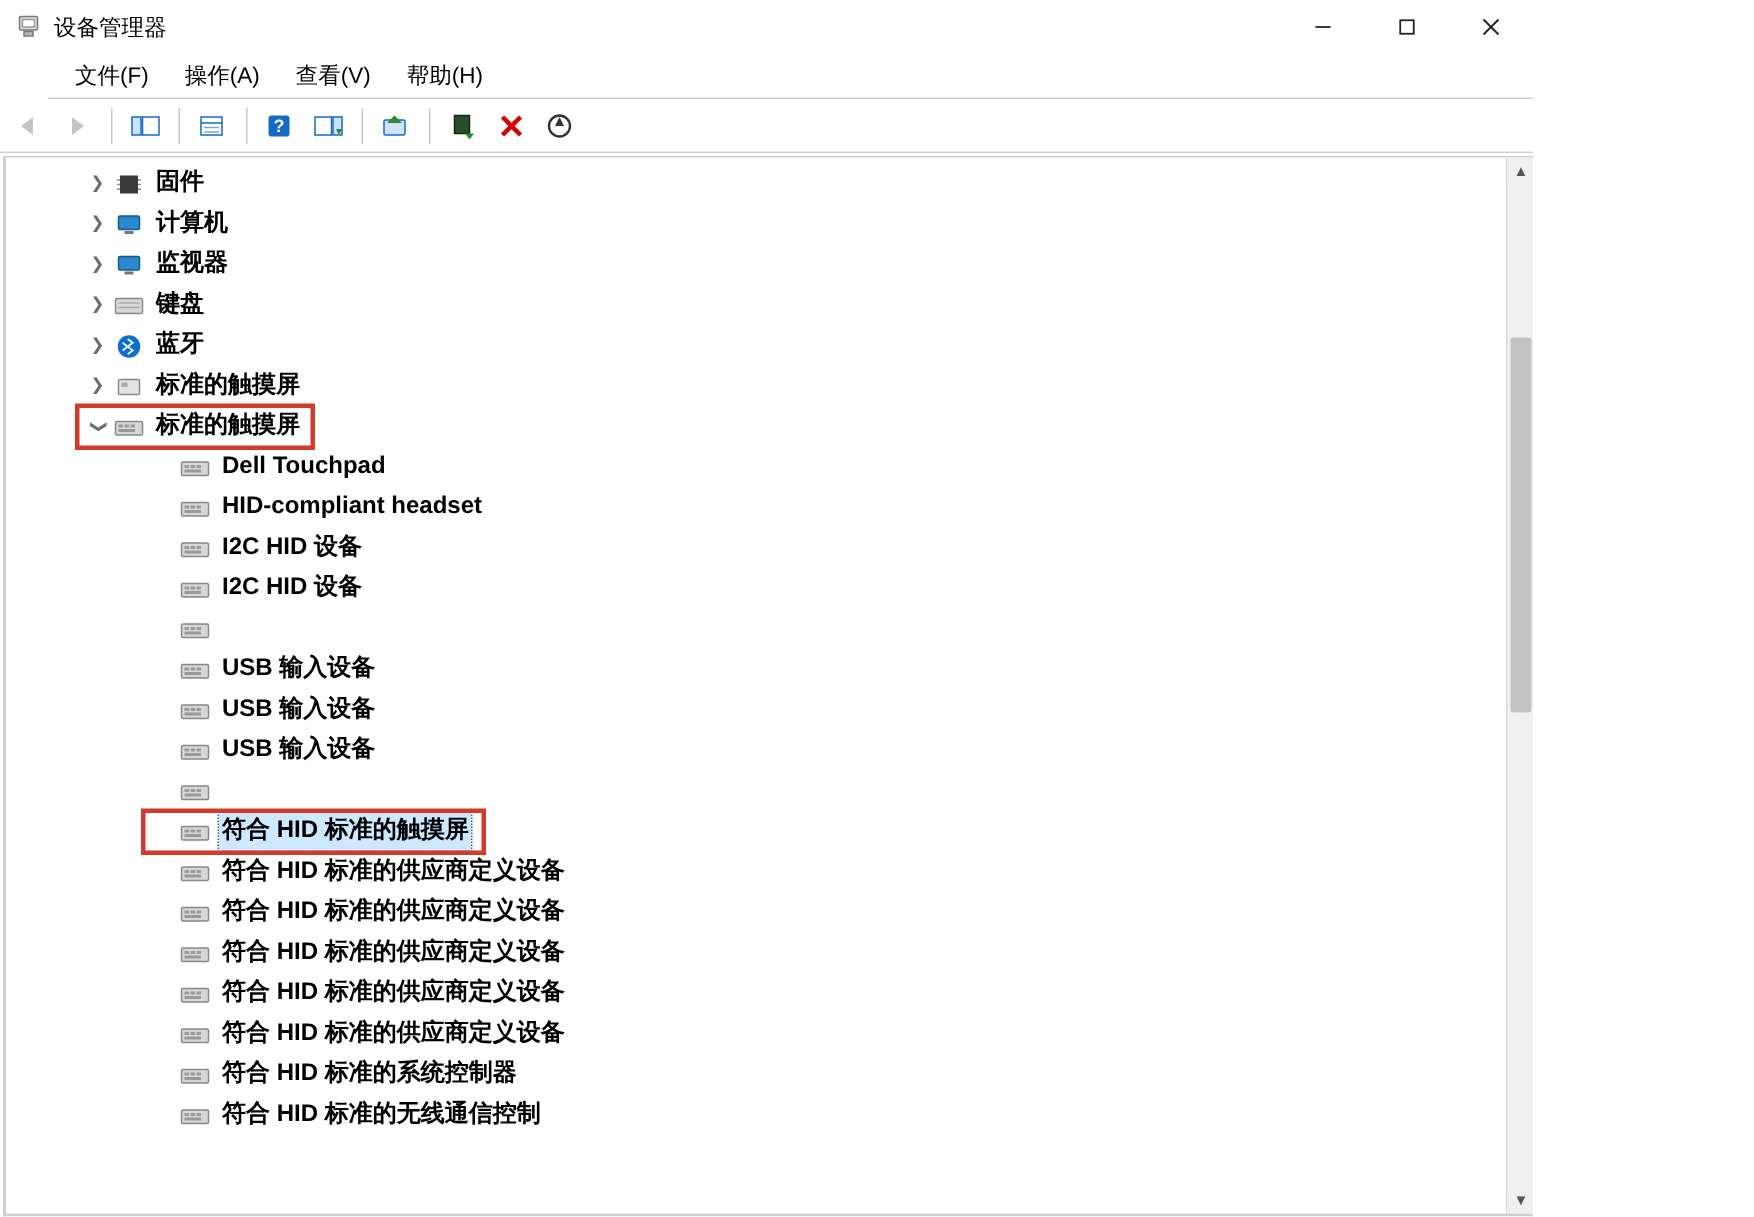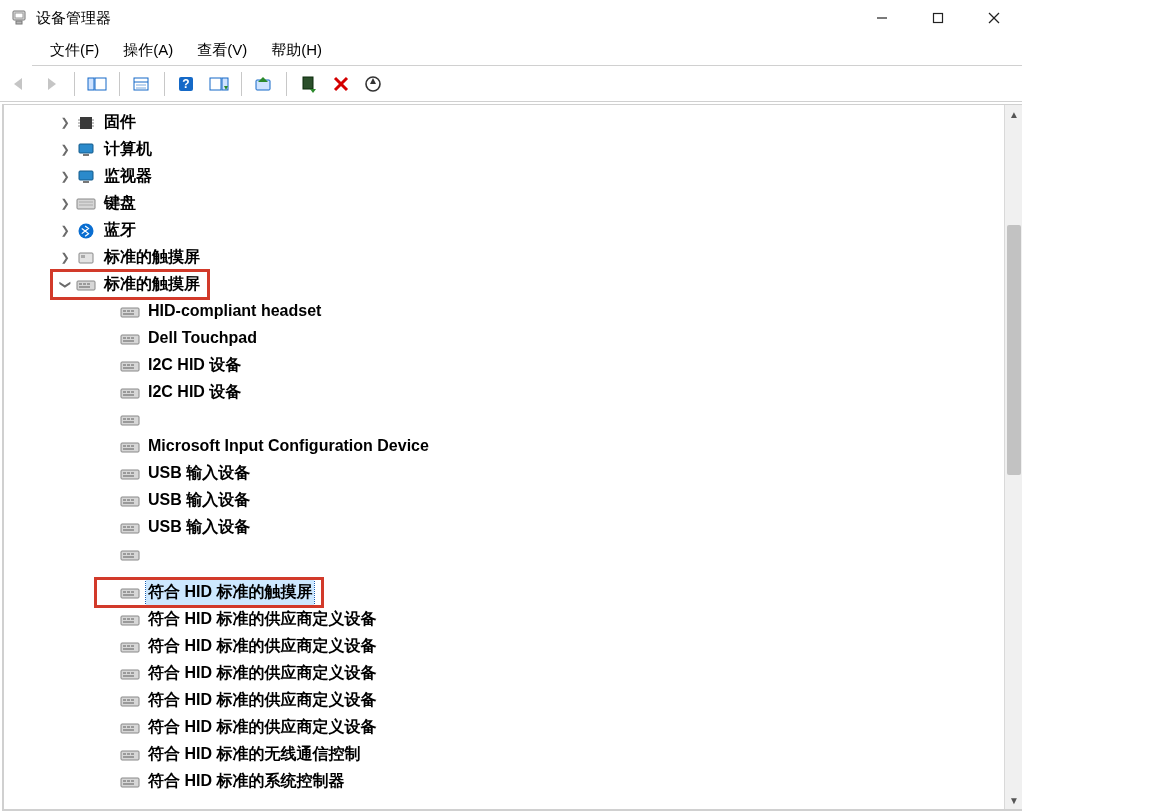--- a/index.html
+++ b/index.html
@@ -251,46 +251,46 @@
           <span class="expander none">❯</span>
           <span class="dev-icon">
             <svg width="20" height="14">
               <rect x="1" y="3" width="18" height="9" rx="1" fill="#d7d7d7" stroke="#888"></rect>
               <rect x="3" y="5" width="3" height="2" fill="#9a9a9a"></rect>
               <rect x="7" y="5" width="3" height="2" fill="#9a9a9a"></rect>
               <rect x="11" y="5" width="3" height="2" fill="#9a9a9a"></rect>
               <rect x="3" y="8" width="11" height="2" fill="#9a9a9a"></rect>
             </svg>
           </span>
+          <span class="label">Dell Touchpad</span>
+        </div>
+        <div class="node lvl2">
+          <span class="expander none">❯</span>
+          <span class="dev-icon">
+            <svg width="20" height="14">
+              <rect x="1" y="3" width="18" height="9" rx="1" fill="#d7d7d7" stroke="#888"></rect>
+              <rect x="3" y="5" width="3" height="2" fill="#9a9a9a"></rect>
+              <rect x="7" y="5" width="3" height="2" fill="#9a9a9a"></rect>
+              <rect x="11" y="5" width="3" height="2" fill="#9a9a9a"></rect>
+              <rect x="3" y="8" width="11" height="2" fill="#9a9a9a"></rect>
+            </svg>
+          </span>
           <span class="label">HID-compliant headset</span>
         </div>
         <div class="node lvl2">
           <span class="expander none">❯</span>
           <span class="dev-icon">
             <svg width="20" height="14">
               <rect x="1" y="3" width="18" height="9" rx="1" fill="#d7d7d7" stroke="#888"></rect>
               <rect x="3" y="5" width="3" height="2" fill="#9a9a9a"></rect>
               <rect x="7" y="5" width="3" height="2" fill="#9a9a9a"></rect>
               <rect x="11" y="5" width="3" height="2" fill="#9a9a9a"></rect>
               <rect x="3" y="8" width="11" height="2" fill="#9a9a9a"></rect>
             </svg>
           </span>
-          <span class="label">Dell Touchpad</span>
-        </div>
-        <div class="node lvl2">
-          <span class="expander none">❯</span>
-          <span class="dev-icon">
-            <svg width="20" height="14">
-              <rect x="1" y="3" width="18" height="9" rx="1" fill="#d7d7d7" stroke="#888"></rect>
-              <rect x="3" y="5" width="3" height="2" fill="#9a9a9a"></rect>
-              <rect x="7" y="5" width="3" height="2" fill="#9a9a9a"></rect>
-              <rect x="11" y="5" width="3" height="2" fill="#9a9a9a"></rect>
-              <rect x="3" y="8" width="11" height="2" fill="#9a9a9a"></rect>
-            </svg>
-          </span>
           <span class="label">I2C HID 设备</span>
         </div>
         <div class="node lvl2">
           <span class="expander none">❯</span>
           <span class="dev-icon">
             <svg width="20" height="14">
               <rect x="1" y="3" width="18" height="9" rx="1" fill="#d7d7d7" stroke="#888"></rect>
               <rect x="3" y="5" width="3" height="2" fill="#9a9a9a"></rect>
               <rect x="7" y="5" width="3" height="2" fill="#9a9a9a"></rect>
               <rect x="11" y="5" width="3" height="2" fill="#9a9a9a"></rect>
@@ -315,33 +315,20 @@
           <span class="expander none">❯</span>
           <span class="dev-icon">
             <svg width="20" height="14">
               <rect x="1" y="3" width="18" height="9" rx="1" fill="#d7d7d7" stroke="#888"></rect>
               <rect x="3" y="5" width="3" height="2" fill="#9a9a9a"></rect>
               <rect x="7" y="5" width="3" height="2" fill="#9a9a9a"></rect>
               <rect x="11" y="5" width="3" height="2" fill="#9a9a9a"></rect>
               <rect x="3" y="8" width="11" height="2" fill="#9a9a9a"></rect>
             </svg>
           </span>
-          <span class="label">Microsoft Input Configuration Device</span>
-        </div>
-        <div class="node lvl2">
-          <span class="expander none">❯</span>
-          <span class="dev-icon">
-            <svg width="20" height="14">
-              <rect x="1" y="3" width="18" height="9" rx="1" fill="#d7d7d7" stroke="#888"></rect>
-              <rect x="3" y="5" width="3" height="2" fill="#9a9a9a"></rect>
-              <rect x="7" y="5" width="3" height="2" fill="#9a9a9a"></rect>
-              <rect x="11" y="5" width="3" height="2" fill="#9a9a9a"></rect>
-              <rect x="3" y="8" width="11" height="2" fill="#9a9a9a"></rect>
-            </svg>
-          </span>
           <span class="label">USB 输入设备</span>
         </div>
         <div class="node lvl2">
           <span class="expander none">❯</span>
           <span class="dev-icon">
             <svg width="20" height="14">
               <rect x="1" y="3" width="18" height="9" rx="1" fill="#d7d7d7" stroke="#888"></rect>
               <rect x="3" y="5" width="3" height="2" fill="#9a9a9a"></rect>
               <rect x="7" y="5" width="3" height="2" fill="#9a9a9a"></rect>
               <rect x="11" y="5" width="3" height="2" fill="#9a9a9a"></rect>
@@ -368,21 +355,21 @@
           <span class="dev-icon">
             <svg width="20" height="14">
               <rect x="1" y="3" width="18" height="9" rx="1" fill="#d7d7d7" stroke="#888"></rect>
               <rect x="3" y="5" width="3" height="2" fill="#9a9a9a"></rect>
               <rect x="7" y="5" width="3" height="2" fill="#9a9a9a"></rect>
               <rect x="11" y="5" width="3" height="2" fill="#9a9a9a"></rect>
               <rect x="3" y="8" width="11" height="2" fill="#9a9a9a"></rect>
             </svg>
           </span>
         </div>
-        <div class="node lvl2 highlight-box" style="width:fit-content;padding-right:8px;margin-top:11px;">
+        <div class="node lvl2 highlight-box" style="width:fit-content;padding-right:8px;">
           <span class="expander none">❯</span>
           <span class="dev-icon">
             <svg width="20" height="14">
               <rect x="1" y="3" width="18" height="9" rx="1" fill="#d7d7d7" stroke="#888"></rect>
               <rect x="3" y="5" width="3" height="2" fill="#9a9a9a"></rect>
               <rect x="7" y="5" width="3" height="2" fill="#9a9a9a"></rect>
               <rect x="11" y="5" width="3" height="2" fill="#9a9a9a"></rect>
               <rect x="3" y="8" width="11" height="2" fill="#9a9a9a"></rect>
             </svg>
           </span>
@@ -457,34 +444,34 @@
           <span class="expander none">❯</span>
           <span class="dev-icon">
             <svg width="20" height="14">
               <rect x="1" y="3" width="18" height="9" rx="1" fill="#d7d7d7" stroke="#888"></rect>
               <rect x="3" y="5" width="3" height="2" fill="#9a9a9a"></rect>
               <rect x="7" y="5" width="3" height="2" fill="#9a9a9a"></rect>
               <rect x="11" y="5" width="3" height="2" fill="#9a9a9a"></rect>
               <rect x="3" y="8" width="11" height="2" fill="#9a9a9a"></rect>
             </svg>
           </span>
+          <span class="label">符合 HID 标准的系统控制器</span>
+        </div>
+        <div class="node lvl2">
+          <span class="expander none">❯</span>
+          <span class="dev-icon">
+            <svg width="20" height="14">
+              <rect x="1" y="3" width="18" height="9" rx="1" fill="#d7d7d7" stroke="#888"></rect>
+              <rect x="3" y="5" width="3" height="2" fill="#9a9a9a"></rect>
+              <rect x="7" y="5" width="3" height="2" fill="#9a9a9a"></rect>
+              <rect x="11" y="5" width="3" height="2" fill="#9a9a9a"></rect>
+              <rect x="3" y="8" width="11" height="2" fill="#9a9a9a"></rect>
+            </svg>
+          </span>
           <span class="label">符合 HID 标准的无线通信控制</span>
-        </div>
-        <div class="node lvl2">
-          <span class="expander none">❯</span>
-          <span class="dev-icon">
-            <svg width="20" height="14">
-              <rect x="1" y="3" width="18" height="9" rx="1" fill="#d7d7d7" stroke="#888"></rect>
-              <rect x="3" y="5" width="3" height="2" fill="#9a9a9a"></rect>
-              <rect x="7" y="5" width="3" height="2" fill="#9a9a9a"></rect>
-              <rect x="11" y="5" width="3" height="2" fill="#9a9a9a"></rect>
-              <rect x="3" y="8" width="11" height="2" fill="#9a9a9a"></rect>
-            </svg>
-          </span>
-          <span class="label">符合 HID 标准的系统控制器</span>
         </div>
       </div>
     <div class="scrollbar">
       <div class="scroll-btn up">▲</div>
       <div class="scroll-thumb"></div>
       <div class="scroll-btn down">▼</div>
     </div>
   </div>
 
 </div>

